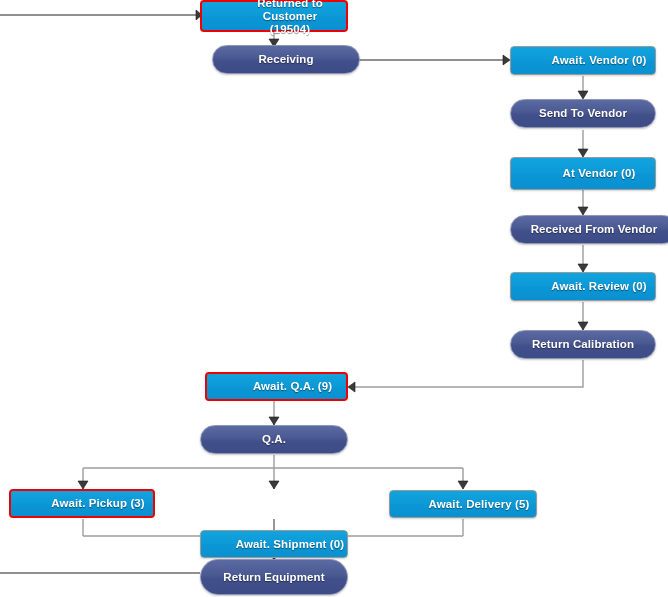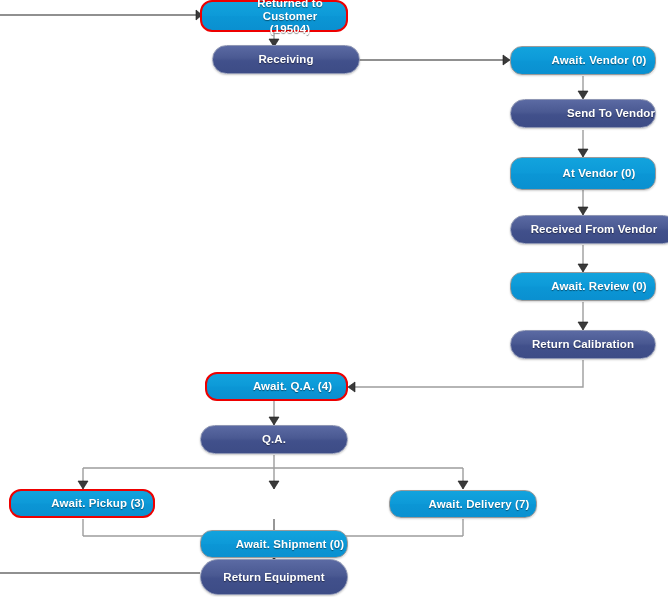--- a/index.html
+++ b/index.html
@@ -37,21 +37,21 @@
     font-size: 11.5px;
     line-height: 13px;
     letter-spacing: 0.1px;
     text-shadow: 0 1px 1px rgba(0,0,0,0.45);
     z-index: 5;
   }
   
   .node.status {
     background: linear-gradient(180deg, #12a3dd 0%, #0d9ad8 48%, #0b96d5 52%, #0a90d0 100%);
     border: 1px solid #9a9a9a;
-    border-radius: 12px;
+    border-radius: 4px;
     box-shadow: 0 1px 2px rgba(0,0,0,0.18);
     padding-left: 32px;
   }
   .node.status.highlight {
     border: 2px solid #ee0000;
     box-shadow: none;
   }
   
   .node.operation {
     background: linear-gradient(180deg, #5b6aa3 0%, #4a5992 45%, #41508b 55%, #3d4c86 100%);
@@ -133,57 +133,57 @@
   </div>
 
   <div class="node operation" style="left:212px; top:45px; width:148px; height:29px;align-items:center;">
     <span>Receiving</span>
   </div>
 
   <div class="node status" style="left:510px; top:46px; width:146px; height:29px;text-align:right;">
     <span>Await. Vendor (0)</span>
   </div>
 
-  <div class="node operation" style="left:510px; top:99px; width:146px; height:29px;justify-content:flex-end;">
+  <div class="node operation" style="left:510px; top:99px; width:146px; height:29px;">
     <span>Send To Vendor</span>
   </div>
 
   <div class="node status" style="left:510px; top:157px; width:146px; height:33px;">
     <span>At Vendor (0)</span>
   </div>
 
   <div class="node operation" style="left:510px; top:215px; width:168px; height:29px;">
     <span>Received From Vendor</span>
   </div>
 
   <div class="node status" style="left:510px; top:272px; width:146px; height:29px;">
     <span>Await. Review (0)</span>
   </div>
 
   <div class="node operation" style="left:510px; top:330px; width:146px; height:29px;">
     <span>Return Calibration</span>
   </div>
 
   <div class="node status highlight" style="left:205px; top:372px; width:143px; height:29px;">
-    <span>Await. Q.A. (4)</span>
+    <span>Await. Q.A. (9)</span>
   </div>
 
   <div class="node operation" style="left:200px; top:425px; width:148px; height:29px;">
     <span>Q.A.</span>
   </div>
 
   <div class="node status highlight" style="left:9px; top:489px; width:146px; height:29px;">
     <span>Await. Pickup (3)</span>
   </div>
 
   <div class="node status" style="left:200px; top:490px; width:148px; height:28px;margin-top:40px;">
     <span>Await. Shipment (0)</span>
   </div>
 
   <div class="node status" style="left:389px; top:490px; width:148px; height:28px;">
-    <span>Await. Delivery (7)</span>
+    <span>Await. Delivery (5)</span>
   </div>
 
   <div class="node operation" style="left:200px; top:559px; width:148px; height:36px;">
     <span>Return Equipment</span>
   </div>
 
 </div>
 
 </body></html>

